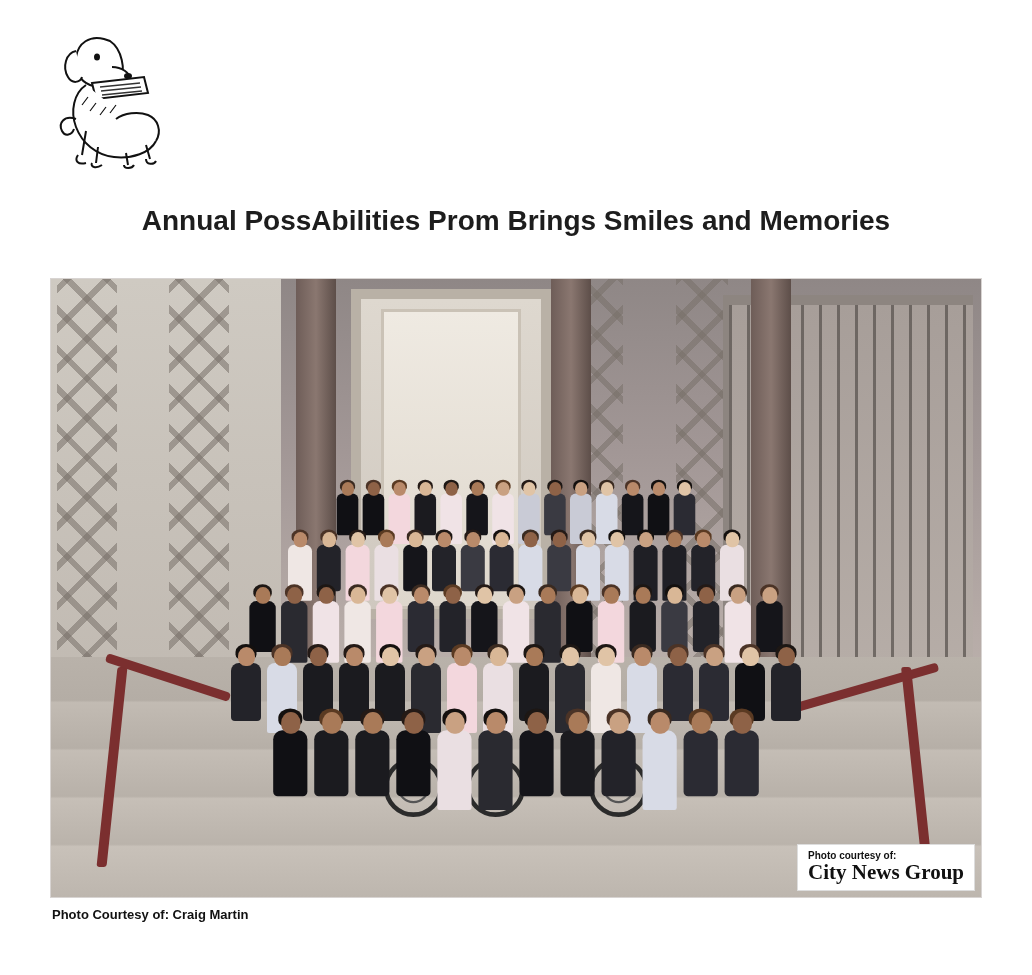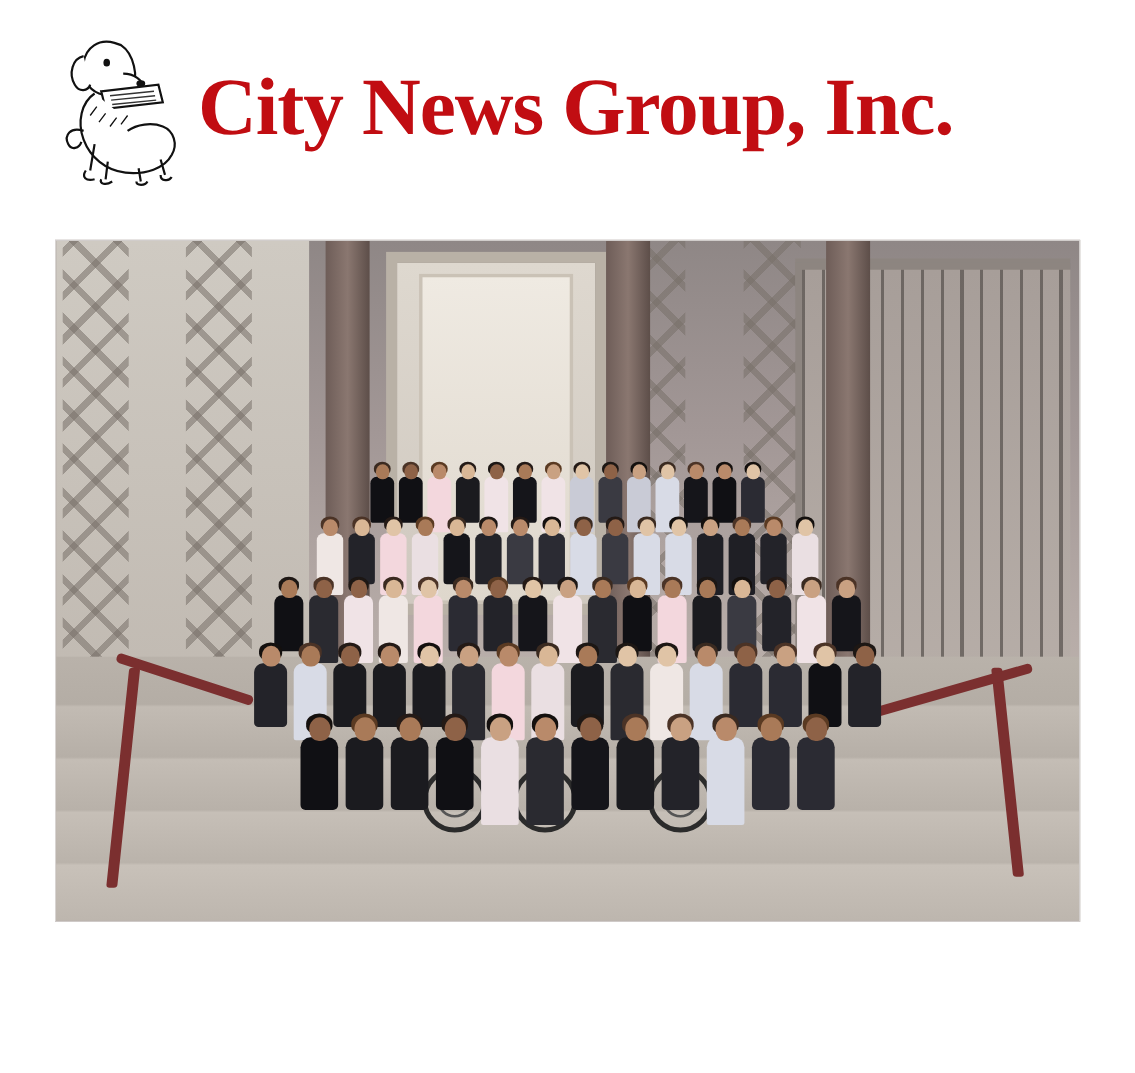--- a/index.html
+++ b/index.html
@@ -234,23 +234,23 @@
           <path d="M40 136 C38 140 44 142 50 138"></path>
           <path d="M72 138 C72 142 80 142 82 138"></path>
           <path d="M94 132 C94 138 102 138 104 134"></path>
 
           <path d="M24 92 C12 88 6 96 10 104 C13 110 20 108 22 102"></path>
 
           <path d="M36 70 L30 78 M44 76 L38 84 M54 80 L48 88 M64 78 L58 86" stroke-width="1.2"></path>
         </g>
       </svg>
     </div>
-    <div class="masthead-title">City News Group, Inc.</div>
   </div>
 
+  <h1 class="headline">Annual PossAbilities Prom Brings Smiles and Memories</h1>
 
   <div class="photo-wrap">
     <div class="photo">
       <div class="scene">
         <div class="sky-wall"></div>
         <div class="bldg-left"></div>
         <div class="lattice lat1"></div>
         <div class="lattice lat2"></div>
         <div class="lattice lat3"></div>
         <div class="lattice lat4"></div>
@@ -658,18 +658,23 @@
               </div>
               <div class="person">
                 <div class="hair" style="background: rgb(90, 58, 34);"></div>
                 <div class="head" style="background: rgb(142, 98, 71);"></div>
                 <div class="body" style="background: rgb(43, 43, 51);"></div>
               </div>
             </div>
         </div>
       </div>
 
+      <div class="photo-credit-box">
+        <div class="pc-small">Photo courtesy of:</div>
+        <div class="pc-big">City News Group</div>
+      </div>
     </div>
   </div>
 
+  <div class="caption-credit">Photo Courtesy of: Craig Martin</div>
 
 
 </div>
 
 </body></html>

